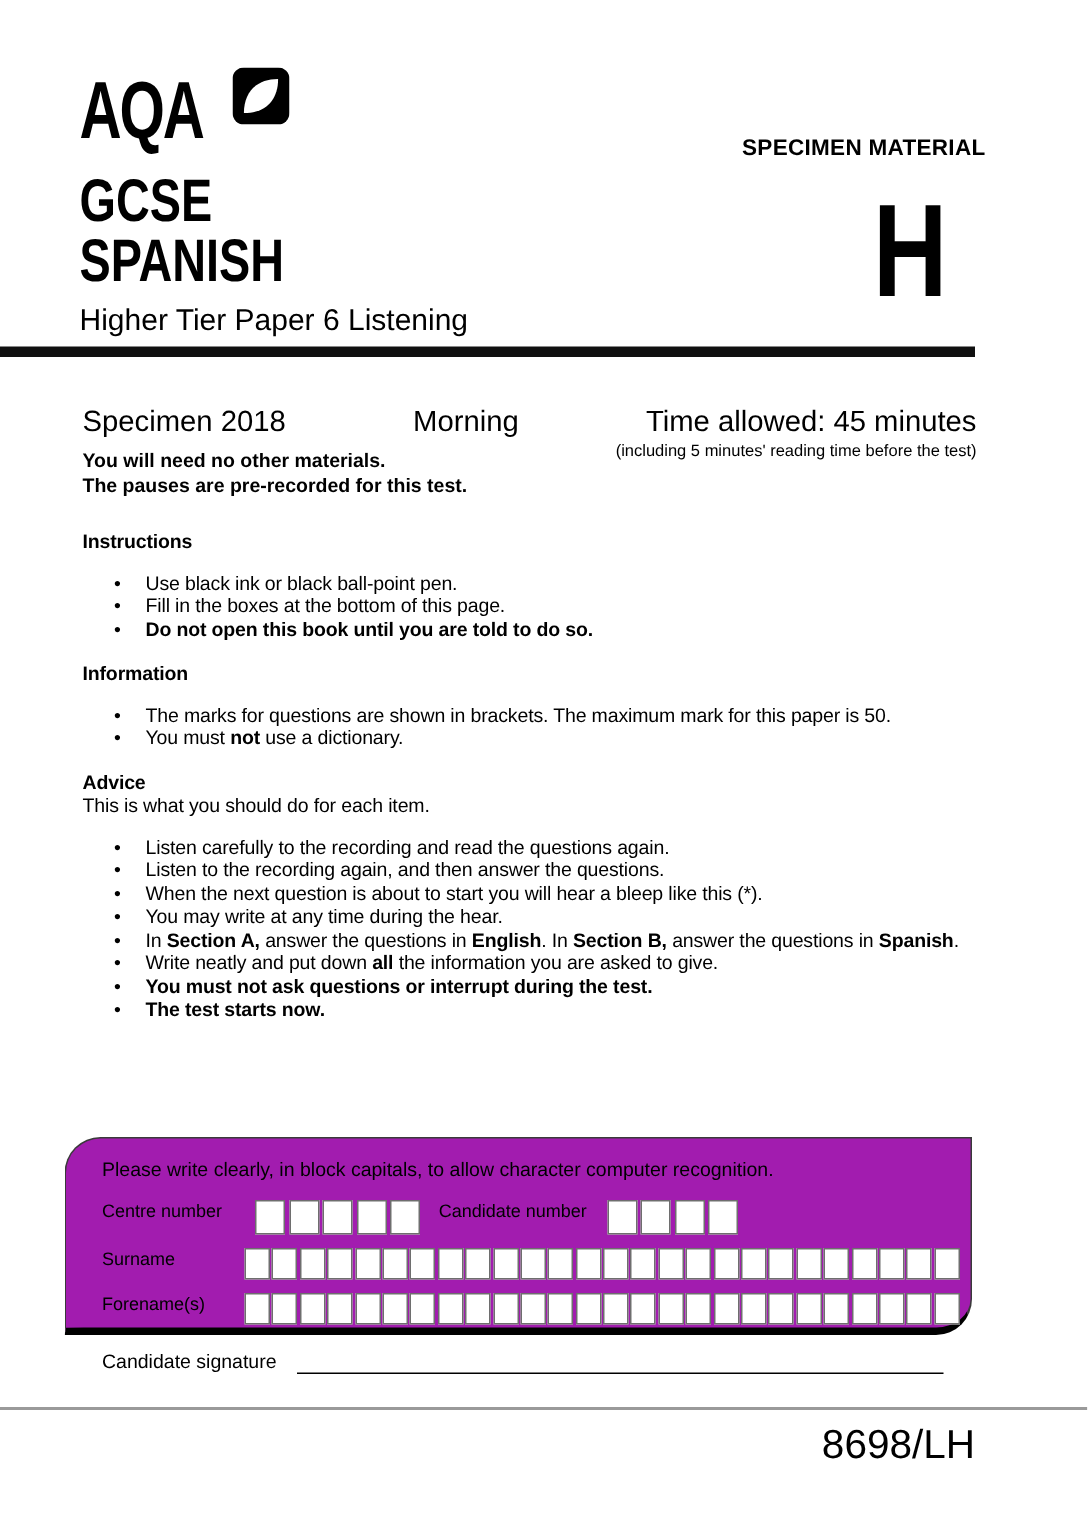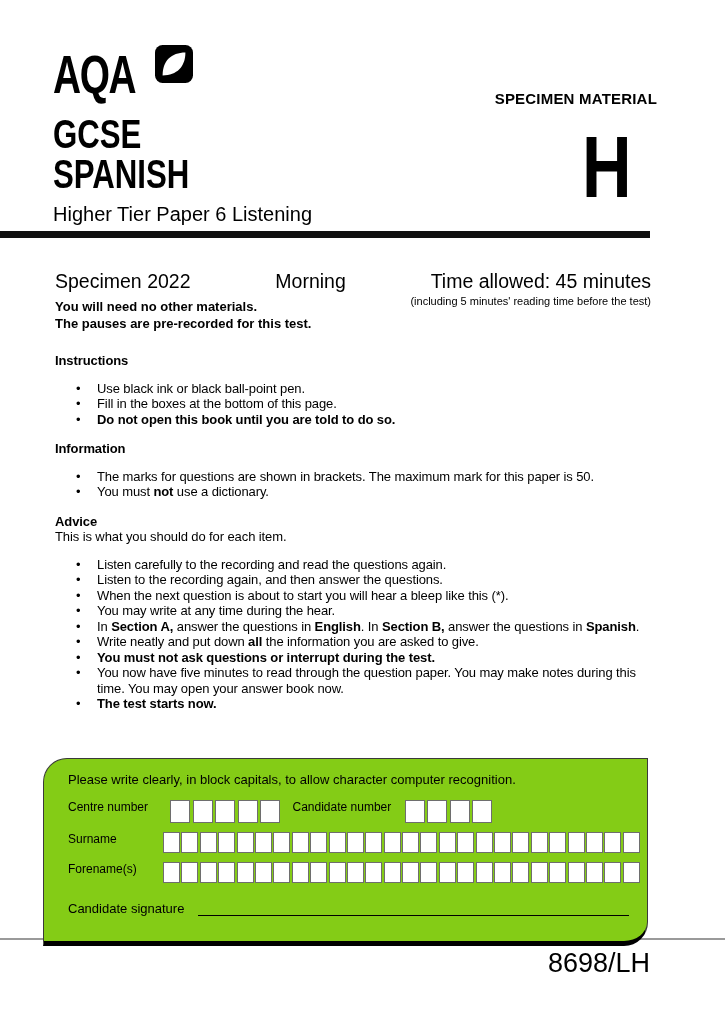--- a/index.html
+++ b/index.html
@@ -31,35 +31,35 @@
             line-height:15.5px;letter-spacing:-0.1px;}
   .sec{margin-top:14px;}
   .sec.first{margin-top:0;}
   .sec-heading{font-weight:bold;}
   .sec ul{margin:12px;padding:0;list-style:none;}
   .sec li{position:relative;padding-left:30px;}
   .sec li::before{content:"\2022";position:absolute;left:9px;top:0;}
   .b{font-weight:bold;}
 
   
-  .candidate-box{position:absolute;left:43px;top:758px;width:605px;height:188px;
-                 box-sizing:border-box;background:#84cc16;border:1.5px solid #3a3a3a;
+  .candidate-box{position:absolute;left:43px;top:758px;width:605px;height:132px;
+                 box-sizing:border-box;background:#a21caf;border:1.5px solid #3a3a3a;
                  border-bottom:5px solid #000;border-radius:24px 0 24px 0;
                  padding:13px 0 0 24px;z-index:2;}
   .notice{font-size:13px;margin-bottom:13px;}
   .cb-row{display:flex;align-items:flex-start;margin-bottom:9px;font-size:12px;}
   .lbl-centre{width:102px;flex:0 0 auto;}
   .lbl-candidate{width:112px;margin-left:10px;flex:0 0 auto;}
   .lbl-name{width:95px;flex:0 0 auto;}
   .boxes{display:flex;}
   .num-box{width:20px;height:23px;box-sizing:border-box;border:1.5px solid #6e6e6e;
            background:#fff;margin-right:2.5px;}
   .char-box{width:17px;height:21px;box-sizing:border-box;border:1.5px solid #6e6e6e;
             background:#fff;margin-right:1.4px;}
-  .sig-row{display:flex;align-items:center;margin-top:17px;font-size:13px;padding-right:18px;}
+  .sig-row{display:flex;align-items:flex-start;margin-top:17px;font-size:13px;padding-right:18px;}
   .sig-line{flex:1;border-bottom:1.2px solid #000;height:15px;margin-left:14px;}
 
   
   .gray-rule{position:absolute;left:0;top:938px;width:725px;height:2px;background:#9a9a9a;z-index:1;}
   .paper-code{position:absolute;right:75px;top:948px;font-size:27px;font-weight:500;}
 </style>
 </head>
 <body>
 
 <div class="page">
@@ -73,21 +73,21 @@
   </div>
   <div class="specimen">SPECIMEN MATERIAL</div>
 
   <div class="qual">GCSE</div>
   <div class="subject">SPANISH</div>
   <div class="tier">H</div>
   <div class="paper-title">Higher Tier Paper 6 Listening</div>
   <div class="rule"></div>
 
   <div class="session-row">
-    <span>Specimen 2022</span>
+    <span>Specimen 2018</span>
     <span>Morning</span>
     <span>Time allowed: 45 minutes</span>
   </div>
   <div class="time-note">(including 5 minutes' reading time before the test)</div>
 
   <div class="materials" id="materials">
       <div>You will need no other materials.</div>
       <div>The pauses are pre-recorded for this test.</div>
     </div>
 
@@ -111,21 +111,20 @@
         <div class="sec-heading">Advice</div>
         <div>This is what you should do for each item.</div>
         <ul>
           <li><span>Listen carefully to the recording and read the questions again.</span></li>
           <li><span>Listen to the recording again, and then answer the questions.</span></li>
           <li><span>When the next question is about to start you will hear a bleep like this (*).</span></li>
           <li><span>You may write at any time during the hear.</span></li>
           <li><span>In </span><span class="b">Section A,</span><span> answer the questions in </span><span class="b">English</span><span>. In </span><span class="b">Section B,</span><span> answer the questions in </span><span class="b">Spanish</span><span>.</span></li>
           <li><span>Write neatly and put down </span><span class="b">all</span><span> the information you are asked to give.</span></li>
           <li><span class="b">You must not ask questions or interrupt during the test.</span></li>
-          <li><span>You now have five minutes to read through the question paper. You may make notes during this time. You may open your answer book now.</span></li>
           <li><span class="b">The test starts now.</span></li>
         </ul>
       </div>
     </div>
 
   <div class="candidate-box">
     <div class="notice">Please write clearly, in block capitals, to allow character computer recognition.</div>
 
     <div class="cb-row">
       <span class="lbl-centre">Centre number</span>

